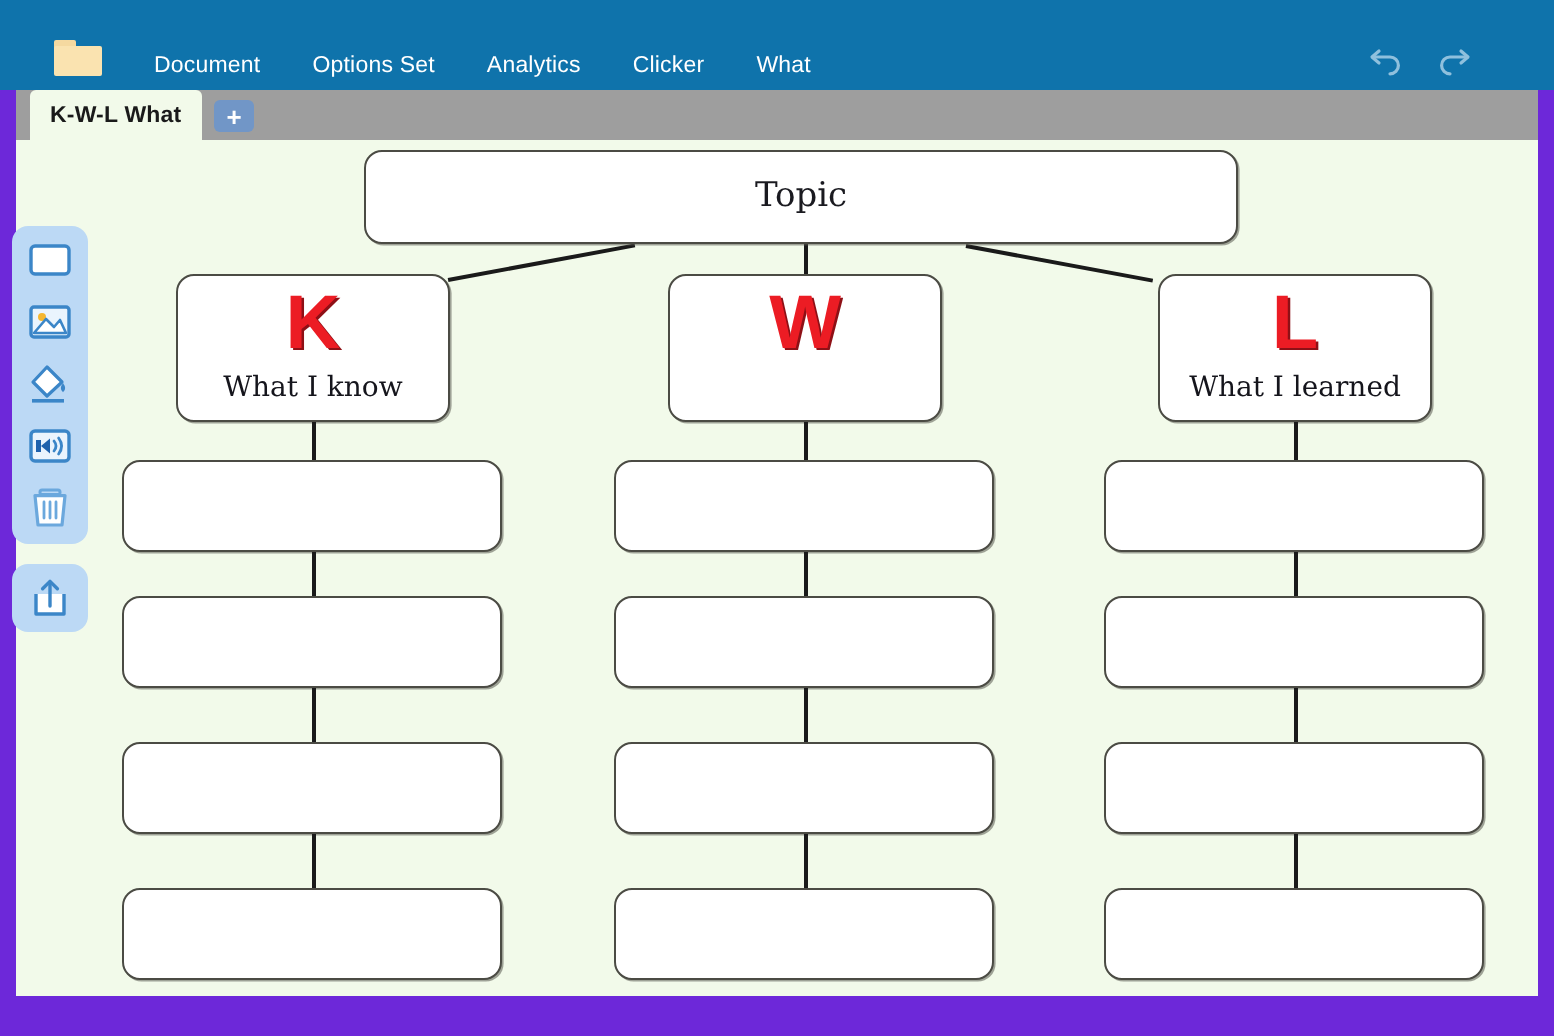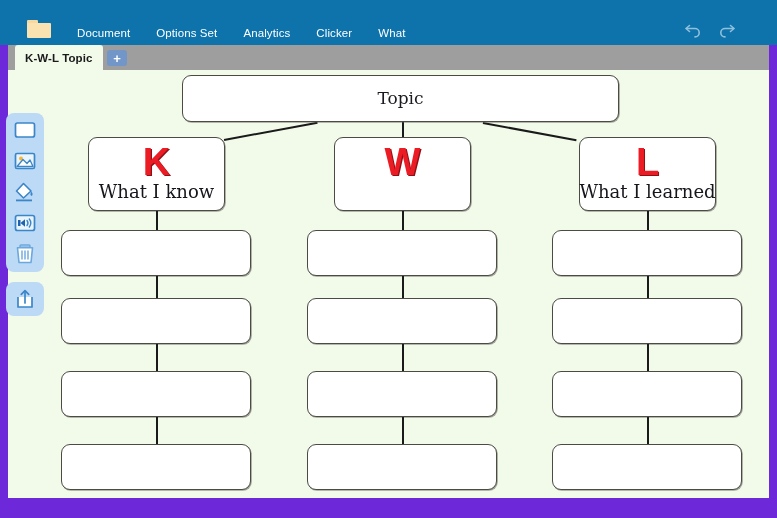--- a/index.html
+++ b/index.html
@@ -158,21 +158,21 @@
     font-weight: bold;
     font-size: 38px;
     color: #ec1c24;
     text-shadow: 1.2px 1.2px 0 #8e1016;
     line-height: 44px;
   }
   .head-sub {
     position: absolute; left: -8px; right: -8px; bottom: 8px;
     text-align: center;
     font-family: "DejaVu Serif", serif;
-    font-size: 18px;
+    font-size: 14px;
     color: #15151c;
     white-space: nowrap;
   }
 
   .cell-node { width: 190px; height: 46px; }
 
   
   .conn {
     position: absolute;
     background: #1a1a1a;
@@ -218,21 +218,21 @@
         <svg width="20" height="20" viewBox="0 0 20 20">
           <path d="M13.5 7.5 L17 10.5 L13.5 13.5" fill="none" stroke="#8fc0dd" stroke-width="1.6" stroke-linecap="round" stroke-linejoin="round"></path>
           <path d="M16.7 10.5 H8 a4.2 4.2 0 0 0 0 8.4" fill="none" stroke="#8fc0dd" stroke-width="1.6" stroke-linecap="round"></path>
         </svg>
       </div>
     </div>
   </div>
 
   <div id="tabstrip">
     <div id="doc-tab">
-      <span class="label">K-W-L Topic</span>
+      <span class="label">K-W-L What</span>
     </div>
     <div id="add-tab">
       <span class="plus">+</span>
     </div>
   </div>
 
   <div id="canvas">
 
     <div class="conn conn-v" style="left:394px; top:52px; height:15px;"></div>
 

